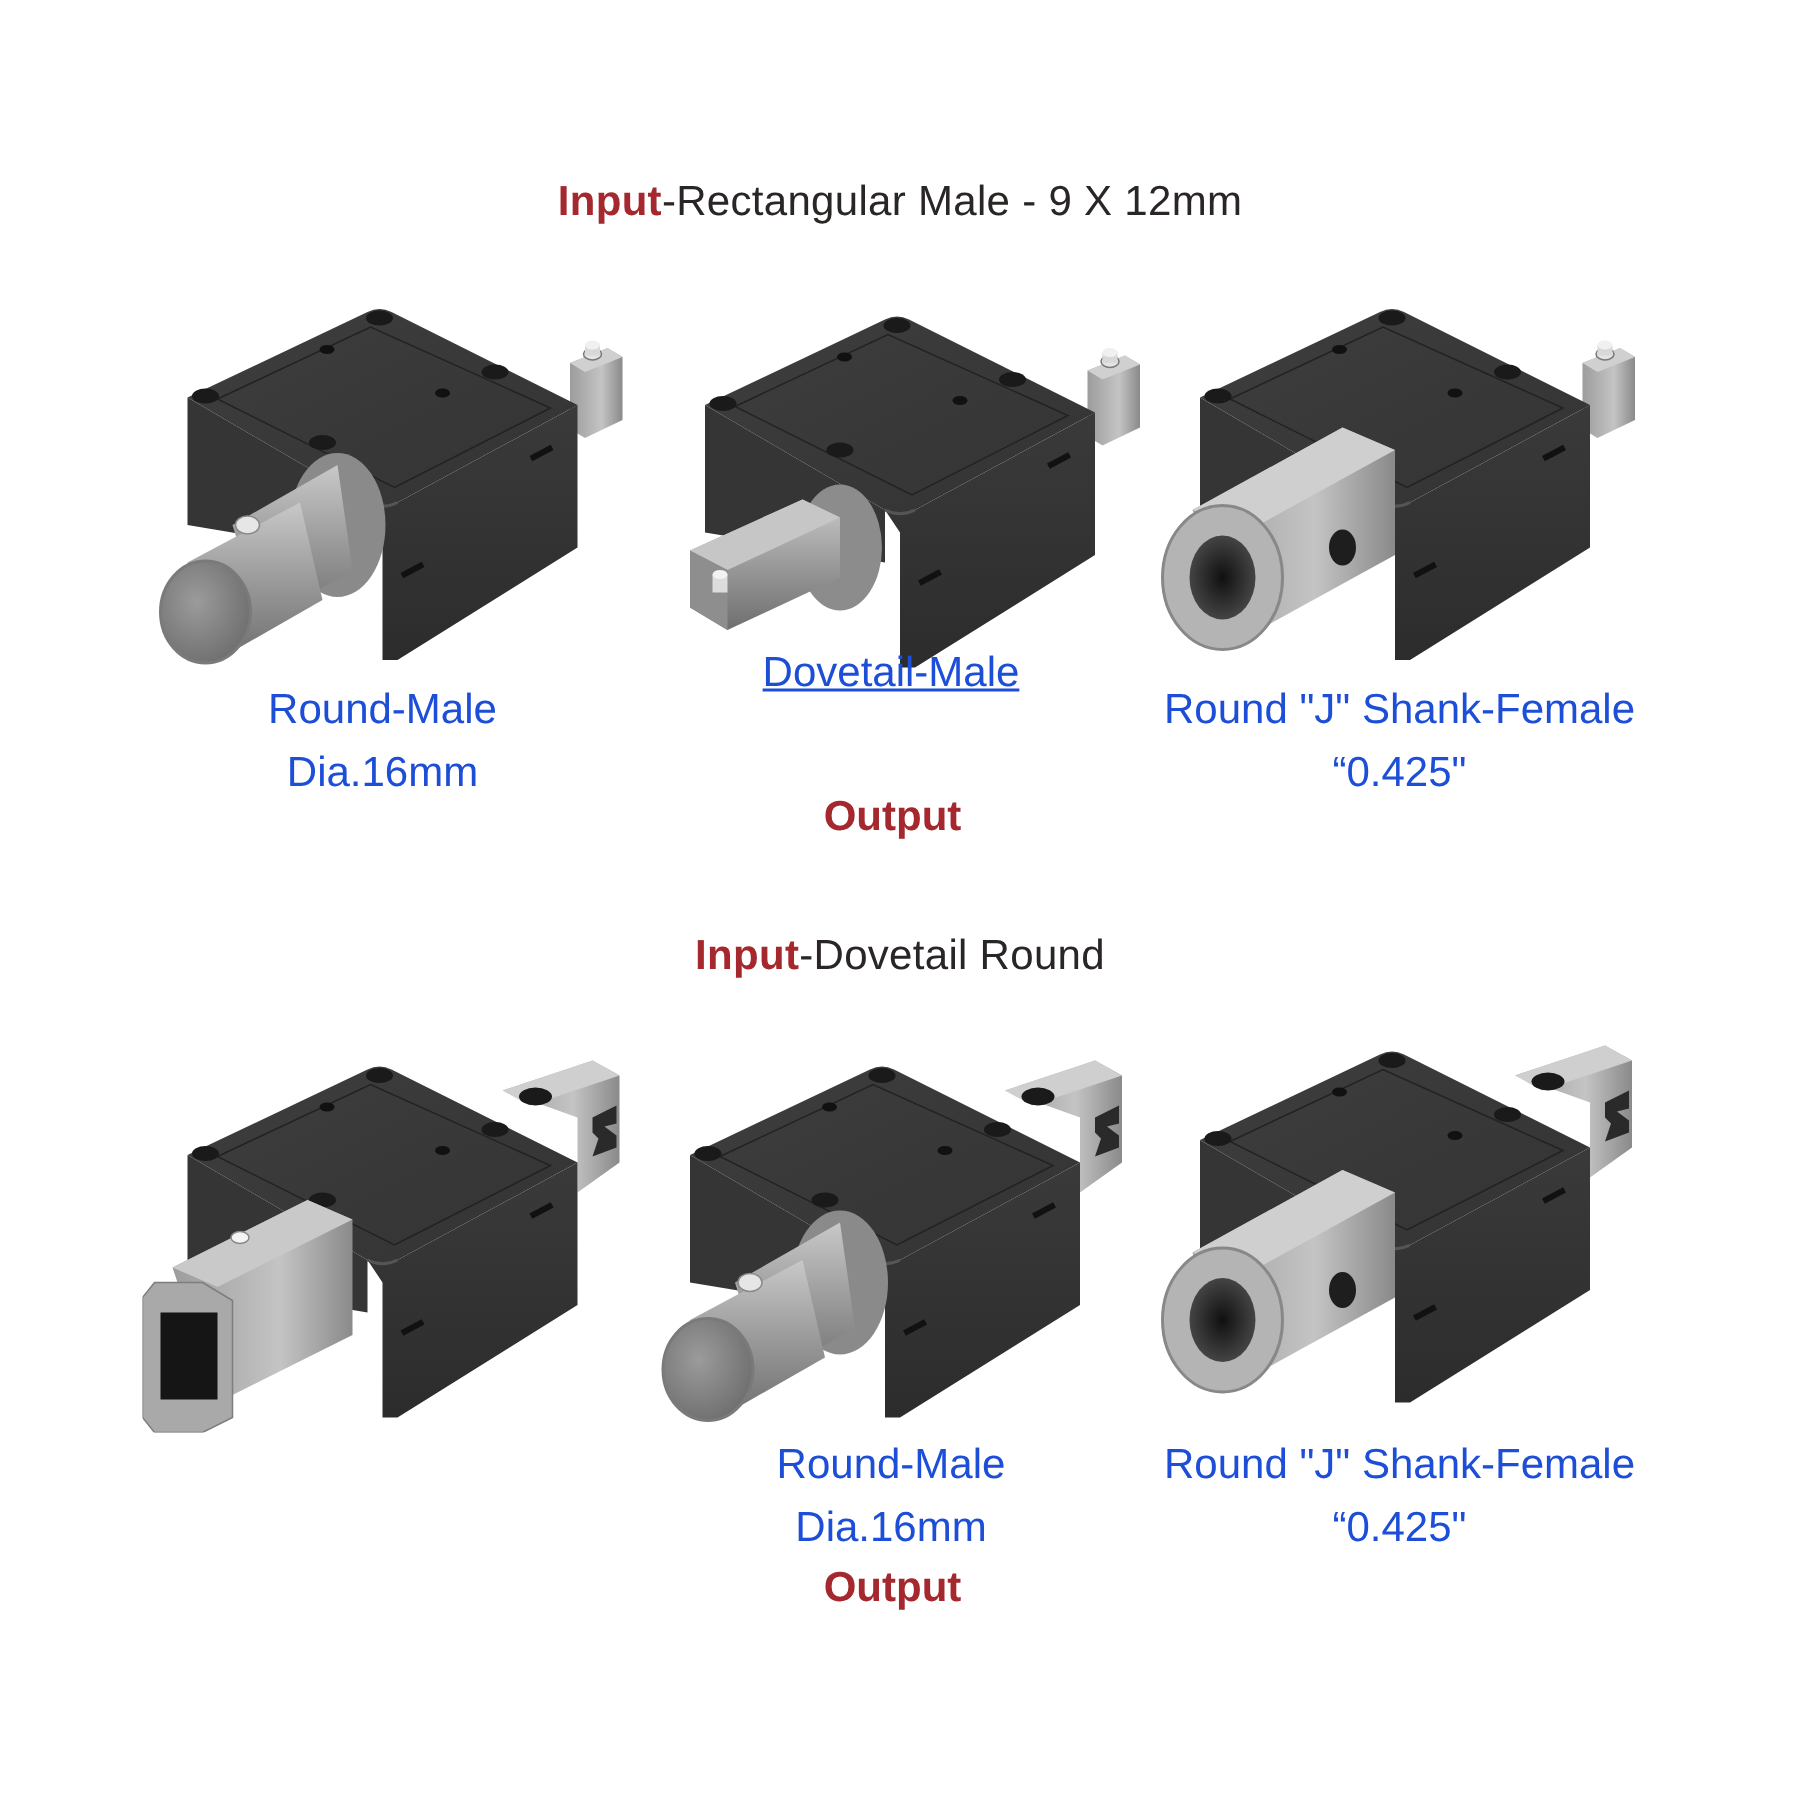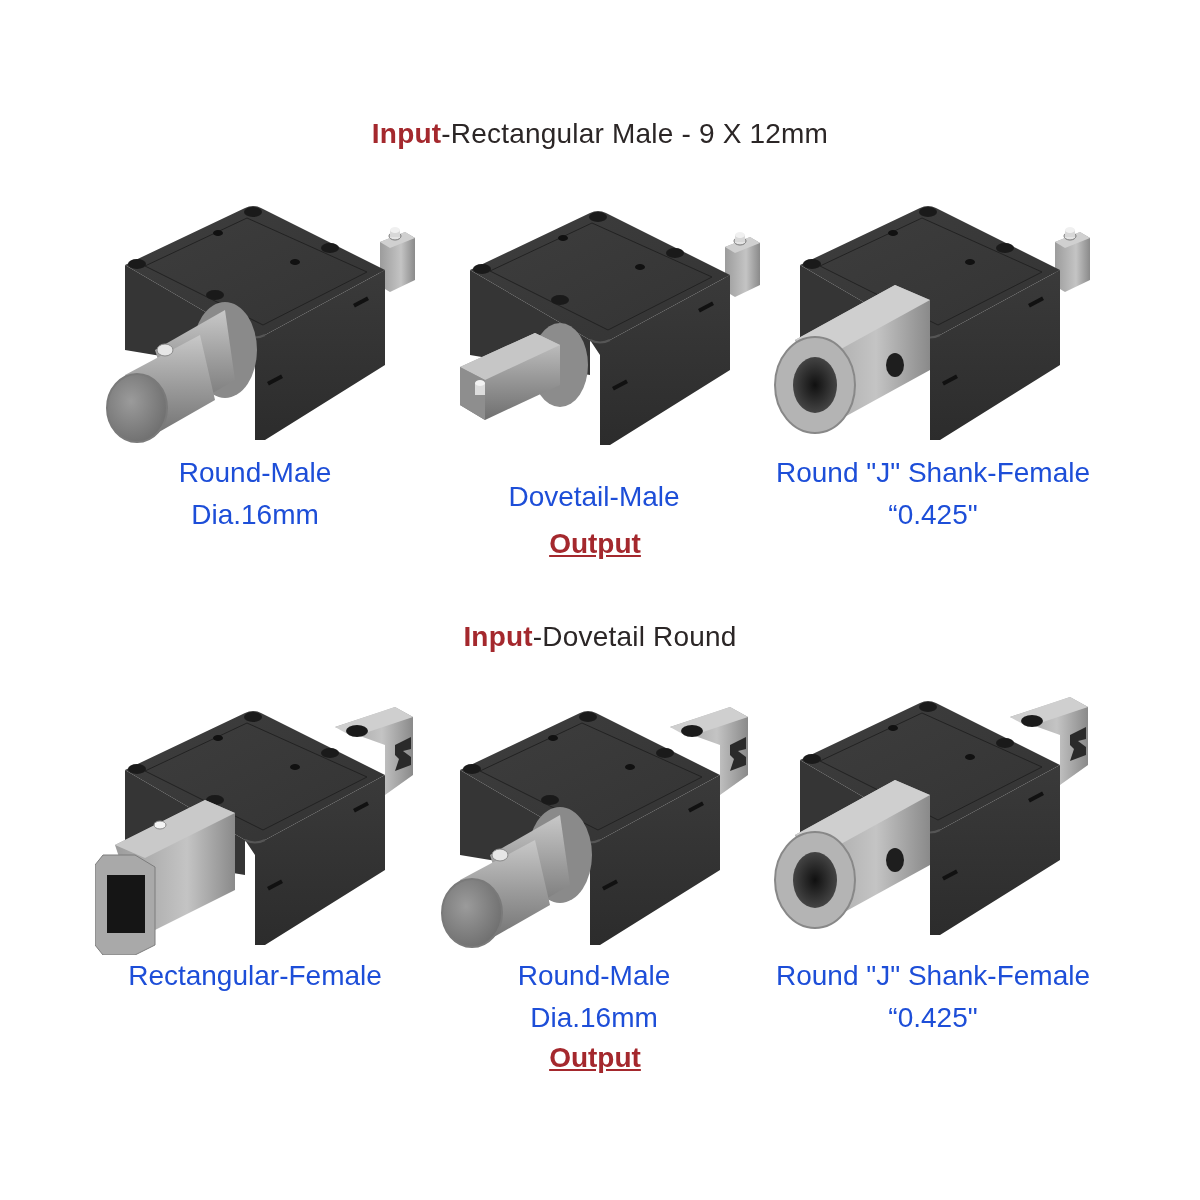--- a/index.html
+++ b/index.html
@@ -9,21 +9,21 @@
     }
     .heading {
       position: absolute; left: 0; width: 1200px; text-align: center;
       font-size: 28px; letter-spacing: 0.2px; color: #2b2626;
     }
     .accent { color: #a4282d; font-weight: bold; }
     .caption {
       position: absolute; width: 380px; text-align: center; font-size: 28px; line-height: 42px; color: #1d4ed8;
     }
     .output-label {
-      position: absolute; width: 200px; text-align: center; font-size: 28px; font-weight: bold; color: #a4282d; text-decoration: underline;
+      position: absolute; width: 200px; text-align: center; font-size: 28px; font-weight: bold; color: #a4282d;
     }
     .product { position: absolute; }
     .product svg { display: block; }
   </style>
 </head>
 <body>
 
 <svg width="0" height="0" style="position:absolute">
   <defs>
     <linearGradient id="topGrad" x1="0" y1="0" x2="1" y2="1">
@@ -149,21 +149,21 @@
     <use href="#rearRectMale"></use>
     <use href="#housing"></use>
     <use href="#jShank"></use>
   </svg>
 </div>
 
 <div class="caption" style="left:65px; top:452px;">
   <div>Round-Male</div>
   <div>Dia.16mm</div>
 </div>
-<div class="caption" style="left:404px; top:476px;">
+<div class="caption" style="left:404px; top:427px;text-decoration:underline;">
   <div>Dovetail-Male</div>
 </div>
 <div class="caption" style="left:743px; top:452px;">
   <div>Round "J" Shank-Female</div>
   <div>“0.425"</div>
 </div>
 <div class="output-label" style="left:495px; top:528px;">Output</div>
 
 <div class="heading" style="top:621px;">
   <span class="accent">Input</span><span>-Dovetail Round</span>
@@ -185,21 +185,20 @@
 </div>
 <div class="product" style="left:765px; top:695px;">
   <svg width="340" height="250" viewBox="0 0 330 250">
     <use href="#rearDovetail"></use>
     <use href="#housing"></use>
     <use href="#jShank"></use>
   </svg>
 </div>
 
 <div class="caption" style="left:65px; top:955px;">
-  <div>Rectangular-Female</div>
 </div>
 <div class="caption" style="left:404px; top:955px;">
   <div>Round-Male</div>
   <div>Dia.16mm</div>
 </div>
 <div class="caption" style="left:743px; top:955px;">
   <div>Round "J" Shank-Female</div>
   <div>“0.425"</div>
 </div>
 <div class="output-label" style="left:495px; top:1042px;">Output</div>

